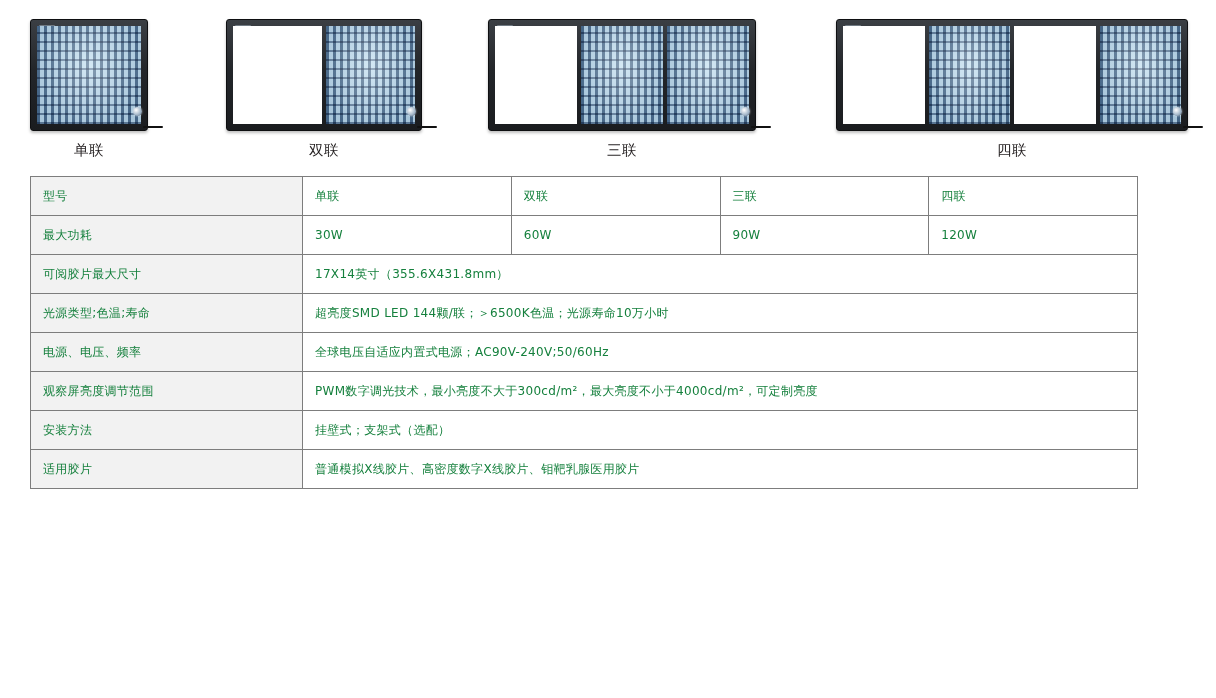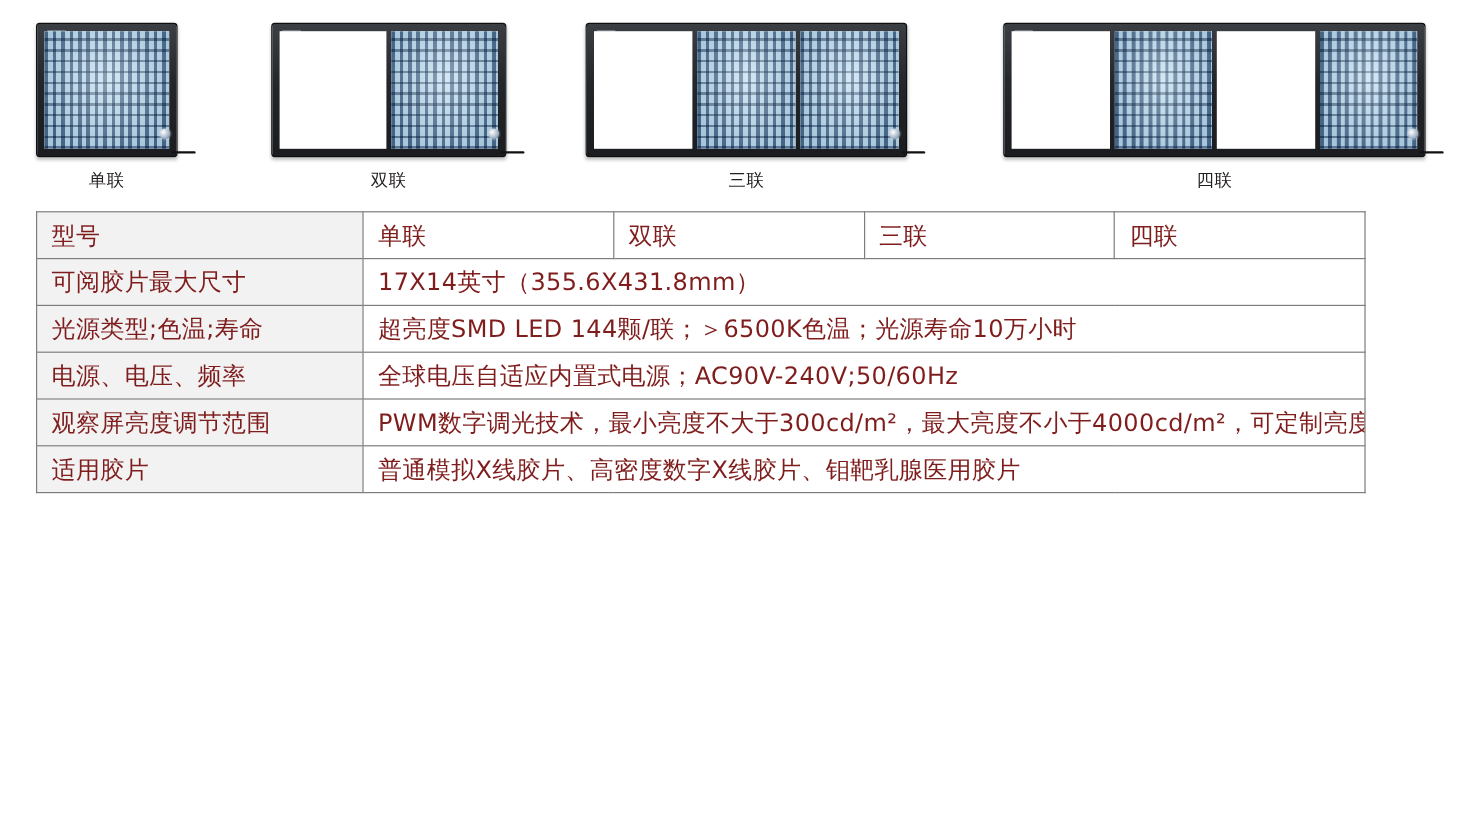--- a/index.html
+++ b/index.html
@@ -120,22 +120,22 @@
   }
   table.spec {
     border-collapse: collapse;
     width: 1108px;
     table-layout: fixed;
   }
   table.spec td {
     border: 1px solid #7d7d7d;
     height: 38px;
     padding: 0 12px;
-    font-size: 20px;
-    color: #7f1d1d;
+    font-size: 12px;
+    color: #15803d;
     vertical-align: middle;
     letter-spacing: 0.3px;
     white-space: nowrap;
     overflow: hidden;
   }
   table.spec td.label {
     width: 247px;
     background: #f2f2f2;
   }
   table.spec td.val {
@@ -202,34 +202,45 @@
   <table class="spec">
     <tbody id="spec-body">
         <tr>
           <td class="label">型号</td>
           <td class="val">单联</td>
           <td class="val">双联</td>
           <td class="val">三联</td>
           <td class="val">四联</td>
         </tr>
         <tr>
+          <td class="label">最大功耗</td>
+          <td class="val">30W</td>
+          <td class="val">60W</td>
+          <td class="val">90W</td>
+          <td class="val">120W</td>
+        </tr>
+        <tr>
           <td class="label">可阅胶片最大尺寸</td>
           <td class="val" colspan="4">17X14英寸（355.6X431.8mm）</td>
         </tr>
         <tr>
           <td class="label">光源类型;色温;寿命</td>
           <td class="val" colspan="4">超亮度SMD LED 144颗/联；＞6500K色温；光源寿命10万小时</td>
         </tr>
         <tr>
           <td class="label">电源、电压、频率</td>
           <td class="val" colspan="4">全球电压自适应内置式电源；AC90V-240V;50/60Hz</td>
         </tr>
         <tr>
           <td class="label">观察屏亮度调节范围</td>
           <td class="val" colspan="4">PWM数字调光技术，最小亮度不大于300cd/m²，最大亮度不小于4000cd/m²，可定制亮度</td>
+        </tr>
+        <tr>
+          <td class="label">安装方法</td>
+          <td class="val" colspan="4">挂壁式；支架式（选配）</td>
         </tr>
         <tr>
           <td class="label">适用胶片</td>
           <td class="val" colspan="4">普通模拟X线胶片、高密度数字X线胶片、钼靶乳腺医用胶片</td>
         </tr>
       </tbody>
   </table>
 </div>
 
 </body></html>

